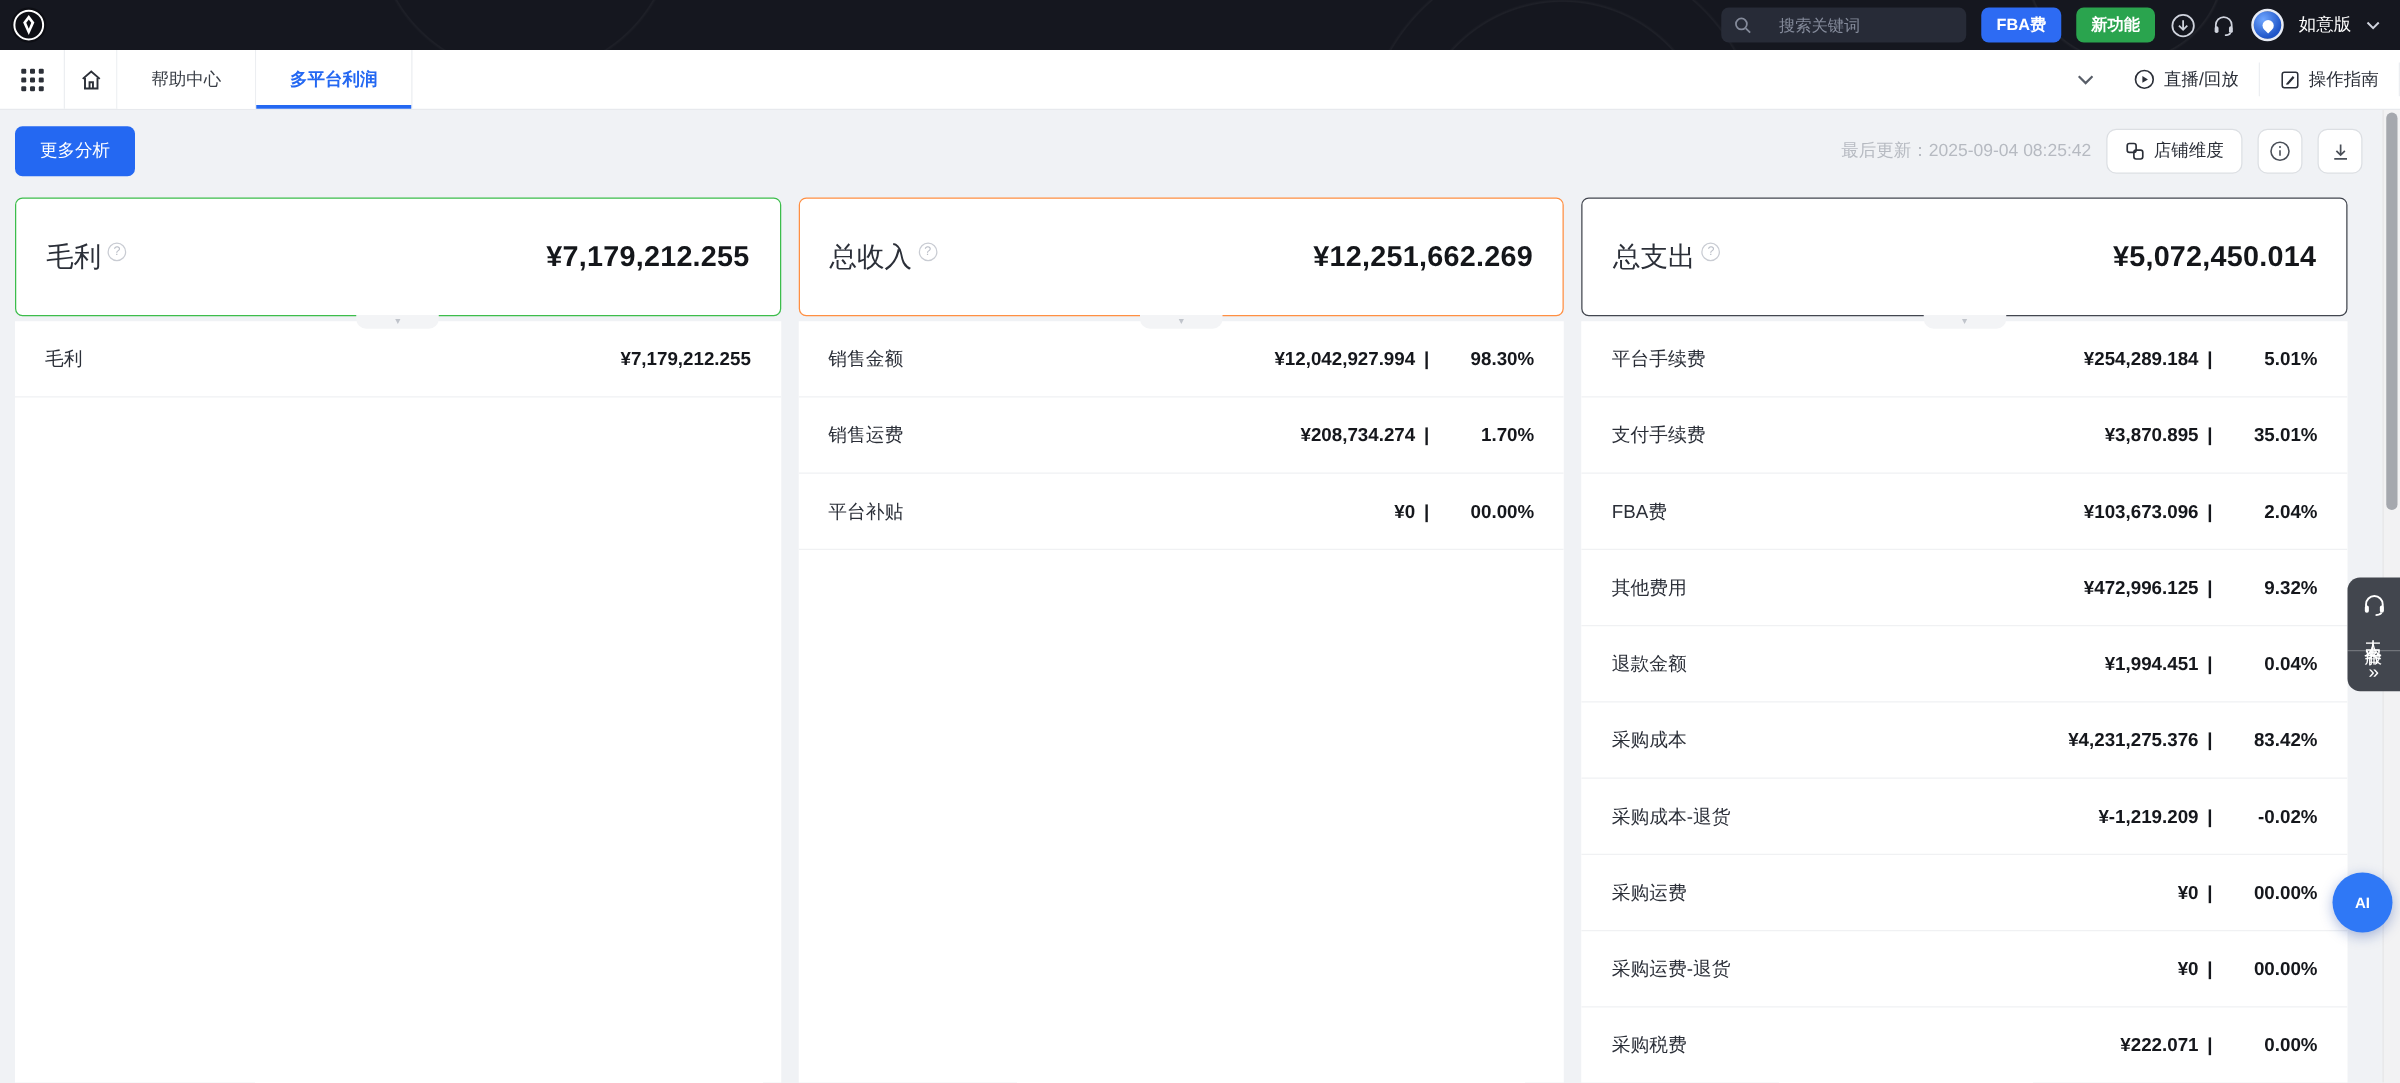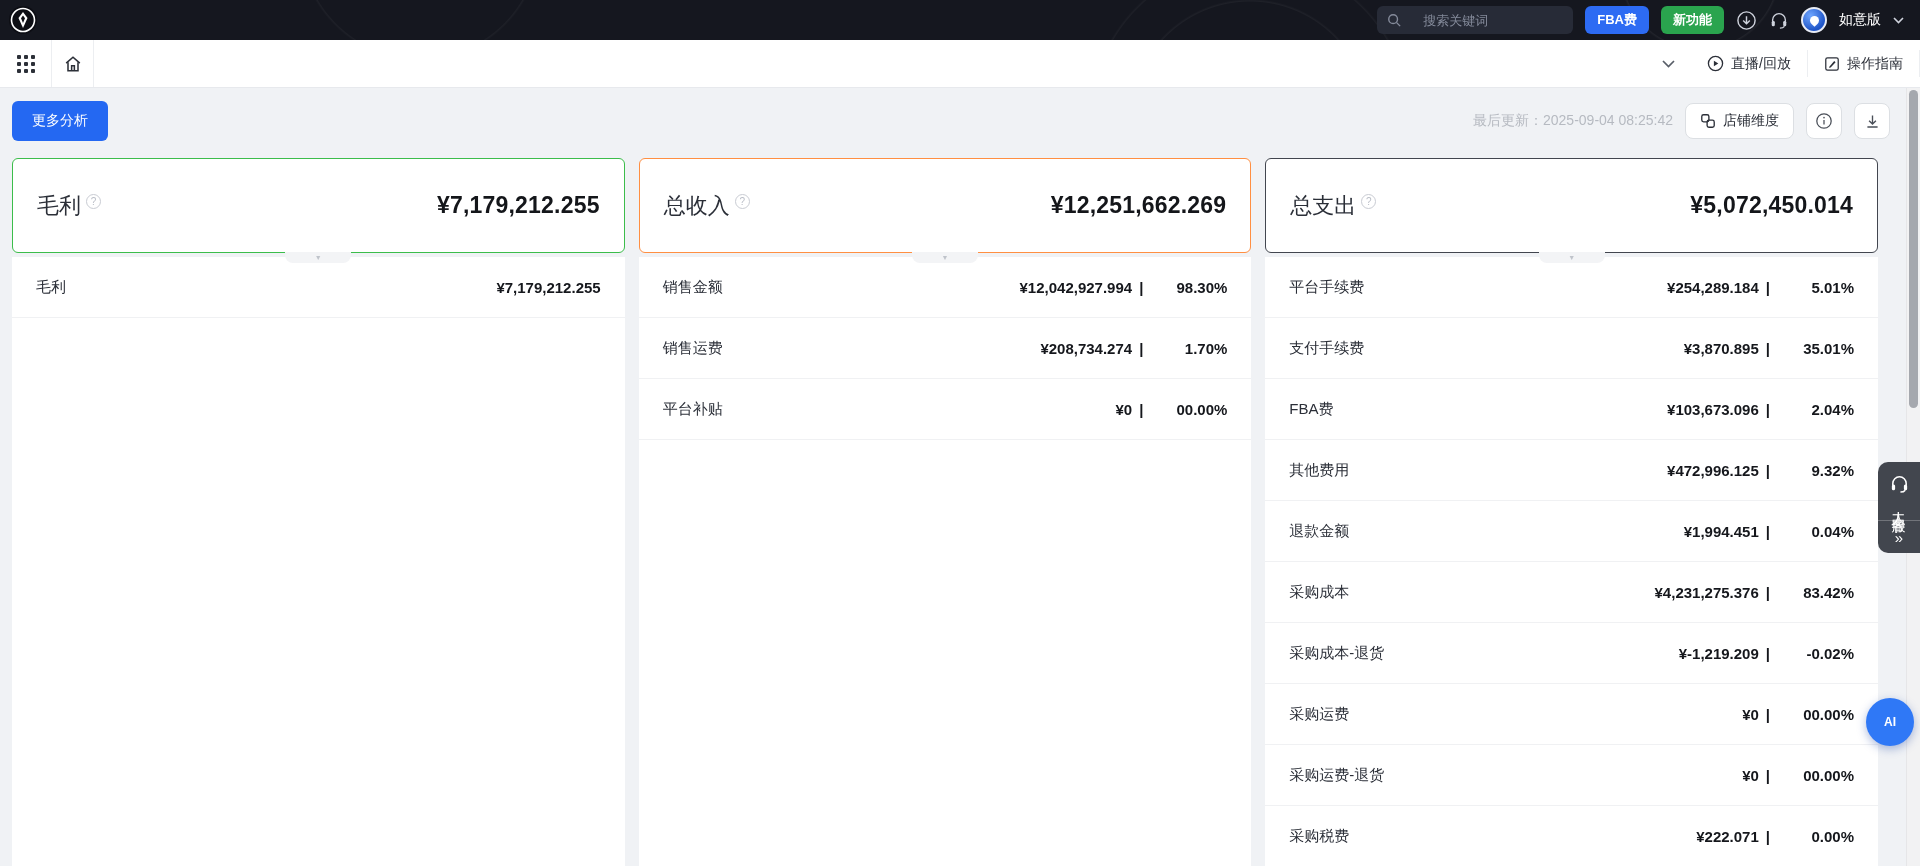--- a/index.html
+++ b/index.html
@@ -140,20 +140,24 @@
   <div class="tb-cell tb-grid">
       <span class="grid-glyph"></span>
     </div>
   <div class="tb-cell tb-home">
     <svg width="20" height="20" viewBox="0 0 22 22" fill="none" stroke="#2c3038" stroke-width="1.7">
       <path d="M3.5 10 L11 3.5 L18.5 10"></path>
       <path d="M5.5 9 V18.5 H16.5 V9"></path>
       <path d="M9.5 18.5 V13 H12.5 V18.5"></path>
     </svg>
   </div>
+  <div style="display:flex;align-items:stretch;" id="tabs-holder">
+      <div class="tab">帮助中心</div>
+      <div class="tab active">多平台利润</div>
+    </div>
   <div class="tabbar-right">
     <div class="tbr-item">
       <svg width="13" height="8" viewBox="0 0 13 8" fill="none" stroke="#585e68" stroke-width="1.7">
           <path d="M1 1 L6.5 6.5 L12 1"></path>
         </svg>
     </div>
     <div class="tbr-item">
       <svg width="17" height="17" viewBox="0 0 18 18" fill="none" stroke="#2b2f38" stroke-width="1.4">
         <circle cx="9" cy="9" r="7.5"></circle>
           <path d="M7.3 6.2 L12 9 L7.3 11.8 Z" fill="#2b2f38" stroke="none"></path>

